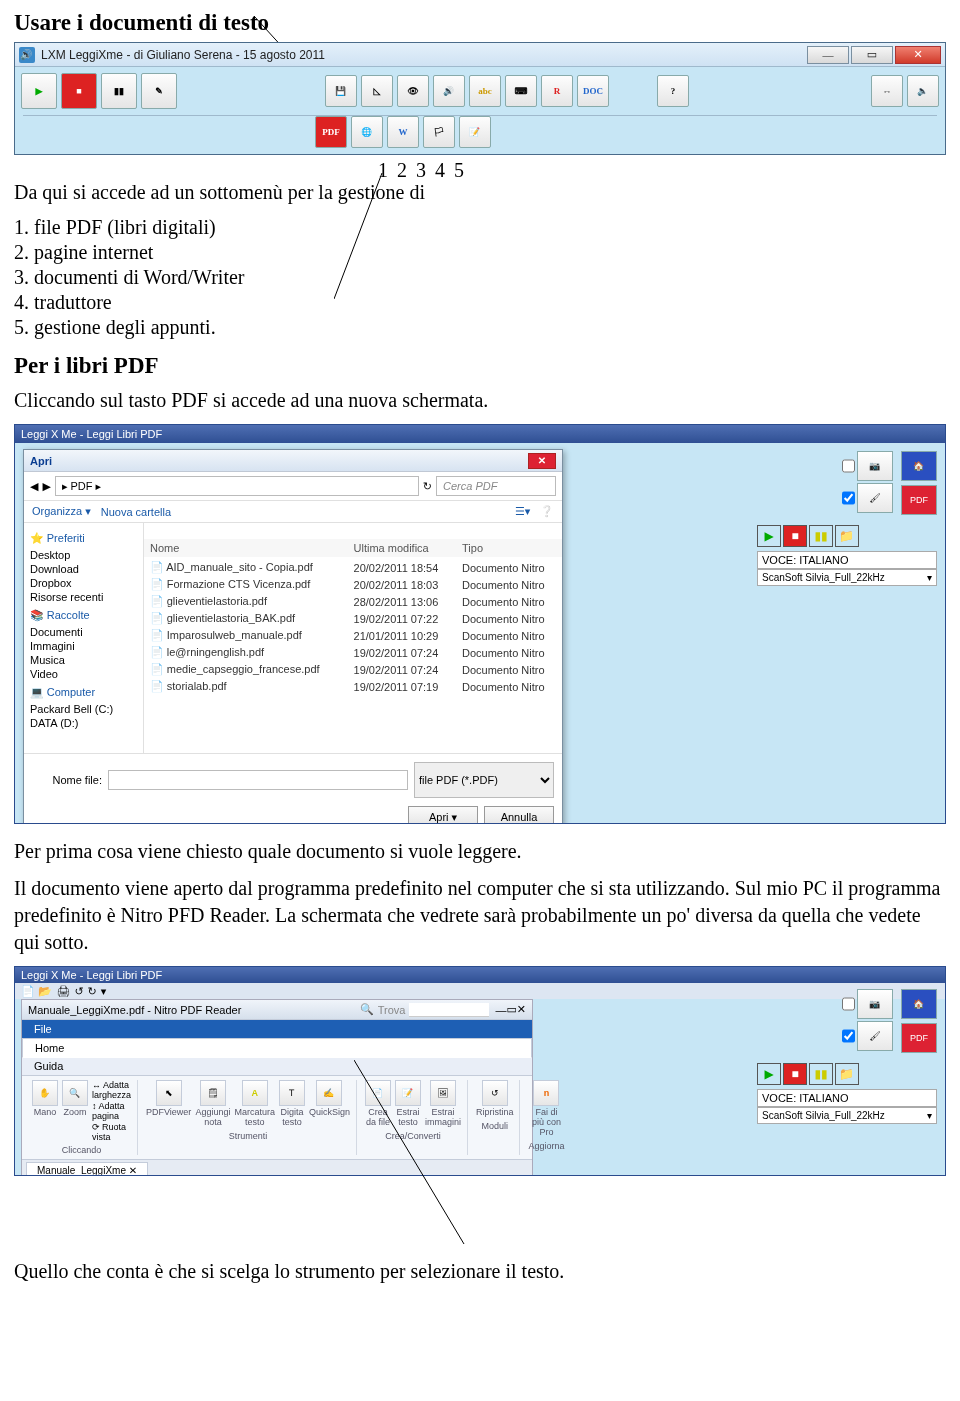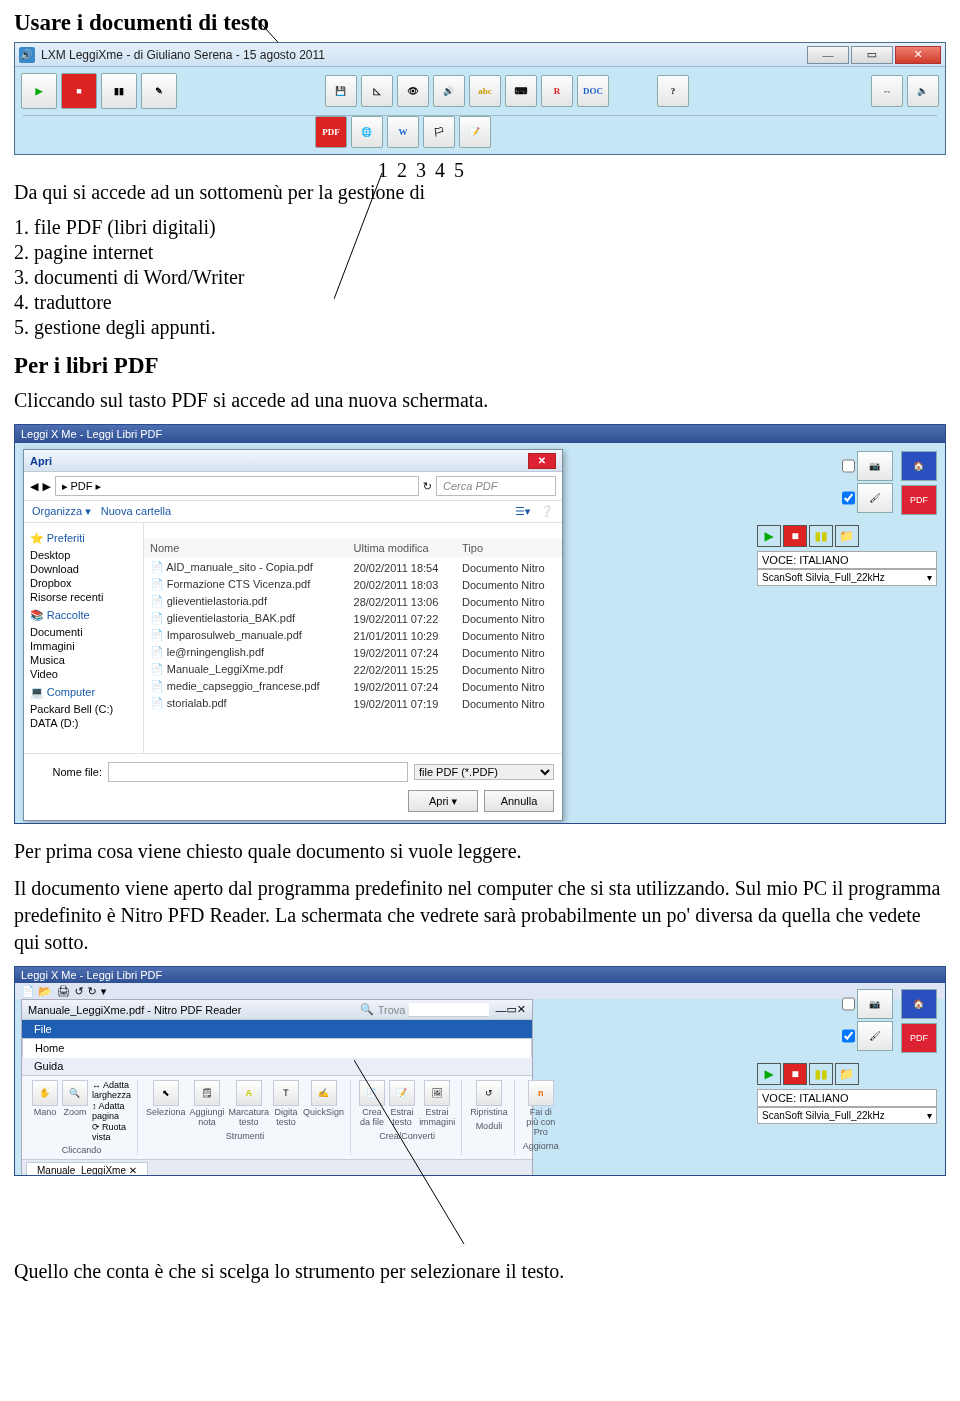--- a/index.html
+++ b/index.html
@@ -28,33 +28,33 @@
 
   
   .shot2 { position:relative; border:1px solid #2a4b8d; background:#c7e6f5; height: 400px; margin: 8px 0 14px; font-family:Tahoma,sans-serif; font-size:11px; overflow:hidden;}
   .shot2 .bar { background: linear-gradient(#4f6fb3,#2f4f93); color:#fff; height:18px; display:flex; align-items:center; padding:0 6px; font-size:11px;}
   .dlg { position:absolute; top:24px; left:8px; width:540px; background:#fff; border:1px solid #7a8fa0; box-shadow:2px 2px 6px rgba(0,0,0,.3);}
   .dlg .dlgtitle { background:linear-gradient(#f2f6fb,#d7e3f1); height:22px; display:flex; align-items:center; padding:0 6px; font-weight:bold; color:#0a3d91; border-bottom:1px solid #c0c8d4;}
   .dlg .dlgtitle .dxbtn{margin-left:auto;width:28px;height:16px;background:#d23; color:#fff;display:flex;align-items:center;justify-content:center;font-size:10px;border:1px solid #a22;}
   .dlg .navrow{display:flex;align-items:center;gap:4px;padding:4px 6px;border-bottom:1px solid #e0e0e0;}
   .dlg .navrow .path{flex:1;border:1px solid #bbb;height:20px;display:flex;align-items:center;padding:0 6px;font-size:11px;}
   .dlg .navrow .srch{width:120px;border:1px solid #bbb;height:20px;display:flex;align-items:center;padding:0 6px;color:#888;font-style:italic;}
-  .dlg .tbar{display:flex;align-items:flex-start;gap:10px;padding:4px 8px;border-bottom:1px solid #e0e0e0;color:#1a5aa8;}
+  .dlg .tbar{display:flex;align-items:center;gap:10px;padding:4px 8px;border-bottom:1px solid #e0e0e0;color:#1a5aa8;}
   .dlg .body{display:flex;height:230px;}
   .dlg .nav{width:120px;border-right:1px solid #e0e0e0;padding:4px 6px;overflow:hidden;}
   .dlg .nav .grp{color:#1a5aa8;margin:4px 0 2px;}
   .dlg .nav div{white-space:nowrap;overflow:hidden;text-overflow:ellipsis;font-size:11px;padding:1px 0;}
   .dlg .list{flex:1;overflow:auto;}
   .dlg .list table{width:100%;border-collapse:collapse;font-size:11px;}
   .dlg .list th{text-align:left;font-weight:normal;color:#555;border-bottom:1px solid #ddd;padding:3px 6px;background:#f7f7f7;position:sticky;top:16px;}
   .dlg .list td{padding:2px 6px;color:#333;white-space:nowrap;overflow:hidden;text-overflow:ellipsis;}
   .dlg .ftr{display:flex;align-items:center;gap:6px;padding:8px 8px;border-top:1px solid #e0e0e0;}
   .dlg .ftr .lbl{width:70px;text-align:right;}
   .dlg .ftr input{flex:1;height:20px;border:1px solid #bbb;padding:0 4px;font-size:11px;}
-  .dlg .ftr select{width:140px;height:16px;border:1px solid #bbb;font-size:11px;}
+  .dlg .ftr select{width:140px;height:36px;border:1px solid #bbb;font-size:11px;}
   .dlg .ftr .btn{width:70px;height:22px;border:1px solid #999;background:linear-gradient(#fafafa,#e4e4e4);font-size:11px;}
   .side { position:absolute; top:26px; right:8px; width:180px; }
   .side .iconrow{display:flex;gap:4px;justify-content:flex-end;margin-bottom:8px;flex-wrap:wrap;}
   .side .ibox{width:36px;height:30px;border:1px solid #8aa;background:linear-gradient(#fff,#e8e8e8);display:flex;align-items:center;justify-content:center;font-size:9px;}
   .side .ibox.hm{background:#2a4fc0;color:#fff;}
   .side .ibox.pdf{background:#d23;color:#fff;}
   .side .play{display:flex;gap:2px;margin:10px 0 4px;}
   .side .pb{width:24px;height:22px;border:1px solid #555;display:flex;align-items:center;justify-content:center;font-size:12px;}
   .side .voce{font-size:11px;background:#fff;border:1px solid #aaa;padding:2px 4px;margin-top:2px;}
   .side .vsel{font-size:10px;background:#fff;border:1px solid #aaa;padding:2px 4px;display:flex;justify-content:space-between;}
@@ -231,25 +231,20 @@
                   <td>📄 Imparosulweb_manuale.pdf</td>
                   <td>21/01/2011 10:29</td>
                   <td>Documento Nitro</td>
                 </tr>
                 <tr>
                   <td>📄 le@rningenglish.pdf</td>
                   <td>19/02/2011 07:24</td>
                   <td>Documento Nitro</td>
                 </tr>
                 <tr>
-                  <td>📄 Manuale_LeggiXme.pdf</td>
-                  <td>22/02/2011 15:25</td>
-                  <td>Documento Nitro</td>
-                </tr>
-                <tr>
                   <td>📄 medie_capseggio_francese.pdf</td>
                   <td>19/02/2011 07:24</td>
                   <td>Documento Nitro</td>
                 </tr>
                 <tr>
                   <td>📄 storialab.pdf</td>
                   <td>19/02/2011 07:19</td>
                   <td>Documento Nitro</td>
                 </tr>
               </tbody>
@@ -341,21 +336,21 @@
               <div>↕ <span>Adatta pagina</span></div>
               <div>⟳ <span>Ruota vista</span></div>
             </div>
           </div>
           <div class="glbl">Cliccando</div>
         </div>
         <div class="rgrp">
           <div class="icline">
             <div style="display:flex;flex-direction:column;align-items:center;">
                 <div class="ic">⬉</div>
-                <div class="lbl">Seleziona</div>
+                <div class="lbl">PDFViewer</div>
               </div>
             <div style="display:flex;flex-direction:column;align-items:center;">
                 <div class="ic">🗒</div>
                 <div class="lbl">Aggiungi nota</div>
               </div>
             <div style="display:flex;flex-direction:column;align-items:center;">
                 <div class="ic" style="color:#cc0;font-weight:bold;">A</div>
                 <div class="lbl">Marcatura testo</div>
               </div>
             <div style="display:flex;flex-direction:column;align-items:center;">

